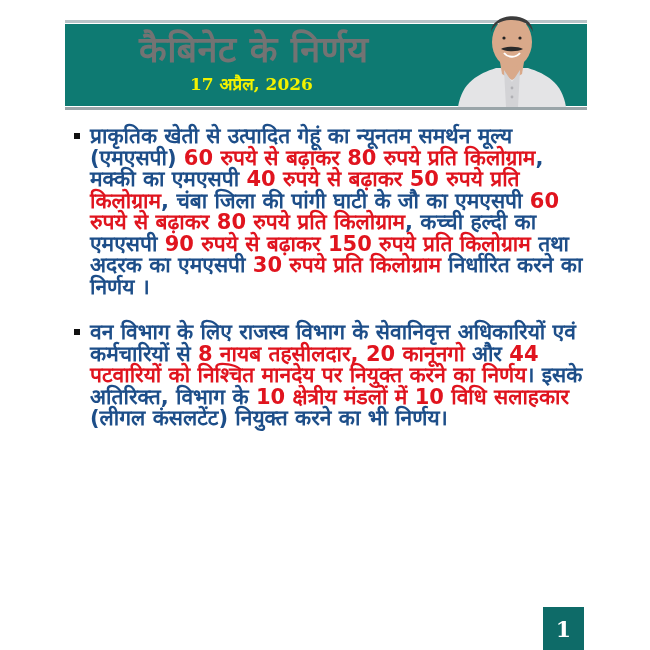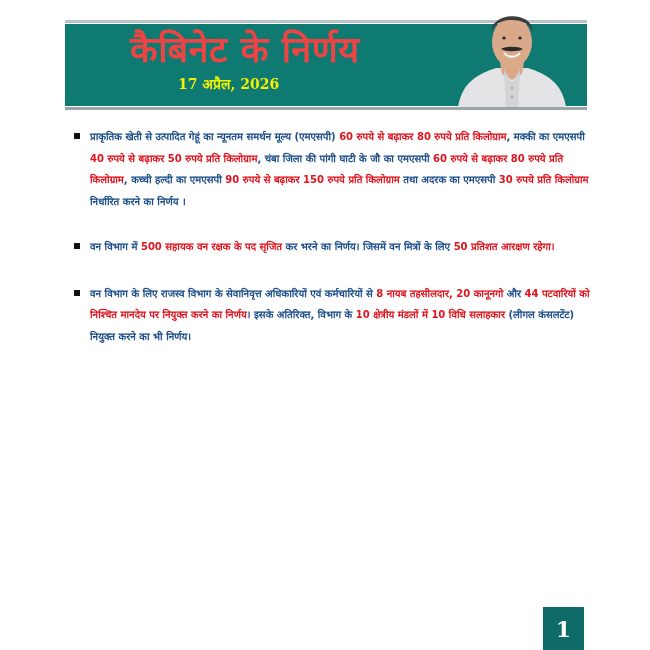--- a/index.html
+++ b/index.html
@@ -1,27 +1,27 @@
 <!DOCTYPE html>
 <html><head>
 <meta charset="utf-8">
 <style>
   html, body { margin:0; padding:0; }
   body { width:650px; height:650px; background:#ffffff; position:relative; overflow:hidden;
          font-family: "DejaVu Serif", "Liberation Serif", serif; }
   .topline { position:absolute; left:65px; top:20px; width:522px; height:3px; background:#b9c4c8; }
   .banner { position:absolute; left:65px; top:24px; width:522px; height:82px; background:#0e7a72; }
   .bottomline { position:absolute; left:65px; top:107px; width:522px; height:3px; background:#9aa5a9; }
-  .title { position:absolute; left:130px; top:24px; color:#ef4444; font-family:"DejaVu Sans", sans-serif;
+  .title { position:absolute; left:139px; top:24px; color:#737373; font-family:"DejaVu Sans", sans-serif;
            font-size:36px; font-weight:bold; letter-spacing:0.5px; line-height:52px; white-space:nowrap; }
-  .date { position:absolute; left:178px; top:72px; color:#f2f200; font-family:"DejaVu Serif", serif;
-          font-size:14px; font-weight:bold; line-height:24px; white-space:nowrap; }
+  .date { position:absolute; left:190px; top:72px; color:#f2f200; font-family:"DejaVu Serif", serif;
+          font-size:17px; font-weight:bold; line-height:24px; white-space:nowrap; }
   .portrait { position:absolute; left:448px; top:2px; width:128px; height:105px; }
   .content { position:absolute; left:72px; top:126px; width:520px; }
-  .item { position:relative; padding-left:18px; font-size:10px; line-height:21.5px; font-weight:bold;
+  .item { position:relative; padding-left:18px; font-size:21px; line-height:21.5px; font-weight:bold;
           color:#1d4e89; margin-bottom:25px; font-family:"DejaVu Sans", sans-serif; }
   .item .bullet { position:absolute; left:2px; top:7px; width:6px; height:6px; background:#111; }
   .item .r { color:#e0141e; }
   .item1 { margin-bottom:24px; }
   .pagebox { position:absolute; left:543px; top:607px; width:41px; height:43px; background:#0e6b68;
              color:#fff; font-family:"DejaVu Serif", serif; font-size:22px; font-weight:bold;
              display:flex; align-items:center; justify-content:center; }
 </style>
 </head>
 <body>
@@ -41,17 +41,16 @@
   <ellipse cx="64" cy="40" rx="20" ry="25" fill="#d9a98a"></ellipse>
   <path d="M43 30 C44 10 84 8 85 30 C82 22 74 18 64 18 C54 18 46 22 43 30 Z" fill="#3c3c3c"></path>
   <path d="M53 47 C58 44 70 44 75 47 C70 50 58 50 53 47 Z" fill="#2a2a2a"></path>
   <path d="M56 51 C60 56 68 56 72 51" stroke="#ffffff" stroke-width="2" fill="none"></path>
   <circle cx="56" cy="36" r="1.6" fill="#222"></circle>
     <circle cx="72" cy="36" r="1.6" fill="#222"></circle>
 </svg>
 
 <div class="content" id="content">
     <div class="item item1"><span class="bullet"></span><span>प्राकृतिक खेती से उत्पादित गेहूं का न्यूनतम समर्थन मूल्य (एमएसपी) </span><span class="r">60 रुपये से बढ़ाकर 80 रुपये प्रति किलोग्राम</span><span>, मक्की का एमएसपी </span><span class="r">40 रुपये से बढ़ाकर 50 रुपये प्रति किलोग्राम</span><span>, चंबा जिला की पांगी घाटी के जौ का एमएसपी </span><span class="r">60 रुपये से बढ़ाकर 80 रुपये प्रति किलोग्राम</span><span>, कच्ची हल्दी का एमएसपी </span><span class="r">90 रुपये से बढ़ाकर 150 रुपये प्रति किलोग्राम</span><span> तथा अदरक का एमएसपी </span><span class="r">30 रुपये प्रति किलोग्राम</span><span> निर्धारित करने का निर्णय ।</span></div>
-    <div class="item item3"><span class="bullet"></span><span>वन विभाग में </span><span class="r">500 सहायक वन रक्षक के पद सृजित</span><span> कर भरने का निर्णय। जिसमें वन मित्रों के लिए </span><span class="r">50 प्रतिशत आरक्षण रहेगा।</span></div>
     <div class="item item4"><span class="bullet"></span><span>वन विभाग के लिए राजस्व विभाग के सेवानिवृत्त अधिकारियों एवं कर्मचारियों से </span><span class="r">8 नायब तहसीलदार, 20 कानूनगो</span><span> और </span><span class="r">44 पटवारियों को निश्चित मानदेय पर नियुक्त करने का निर्णय</span><span>। इसके अतिरिक्त, विभाग के </span><span class="r">10 क्षेत्रीय मंडलों में 10 विधि सलाहकार</span><span> (लीगल कंसलटेंट) नियुक्त करने का भी निर्णय।</span></div>
   </div>
 
 <div class="pagebox">1</div>
 
 </body></html>

